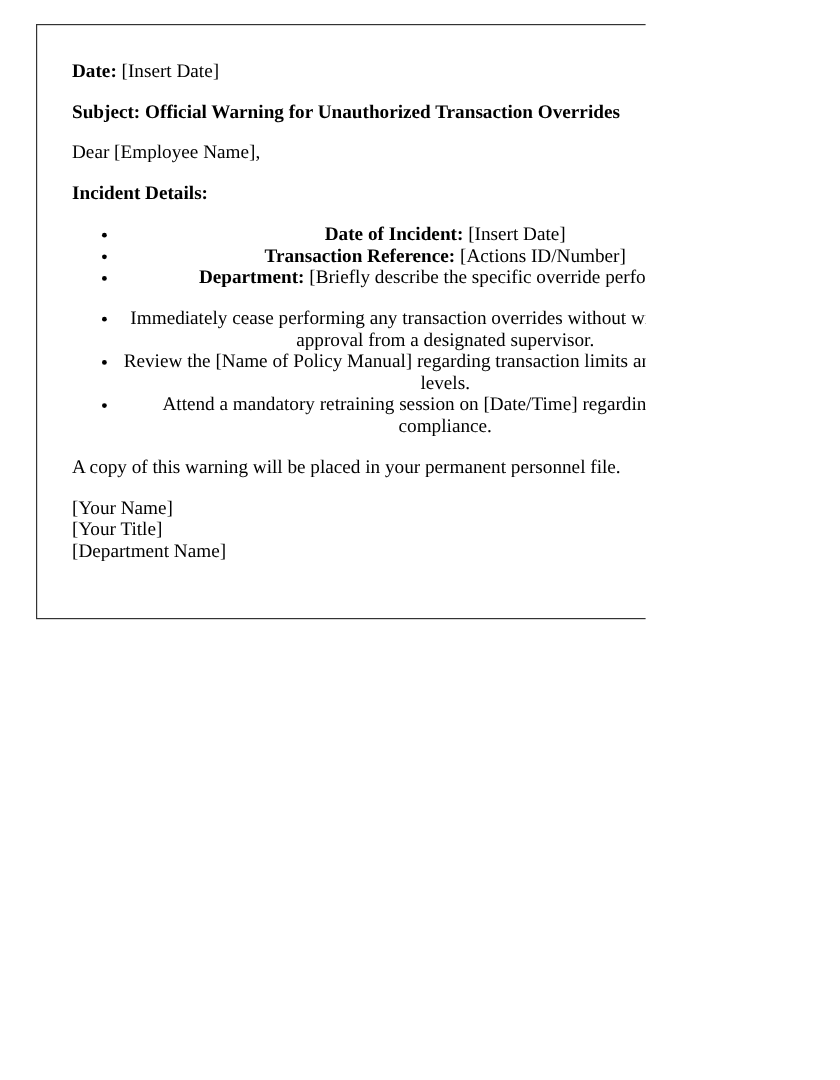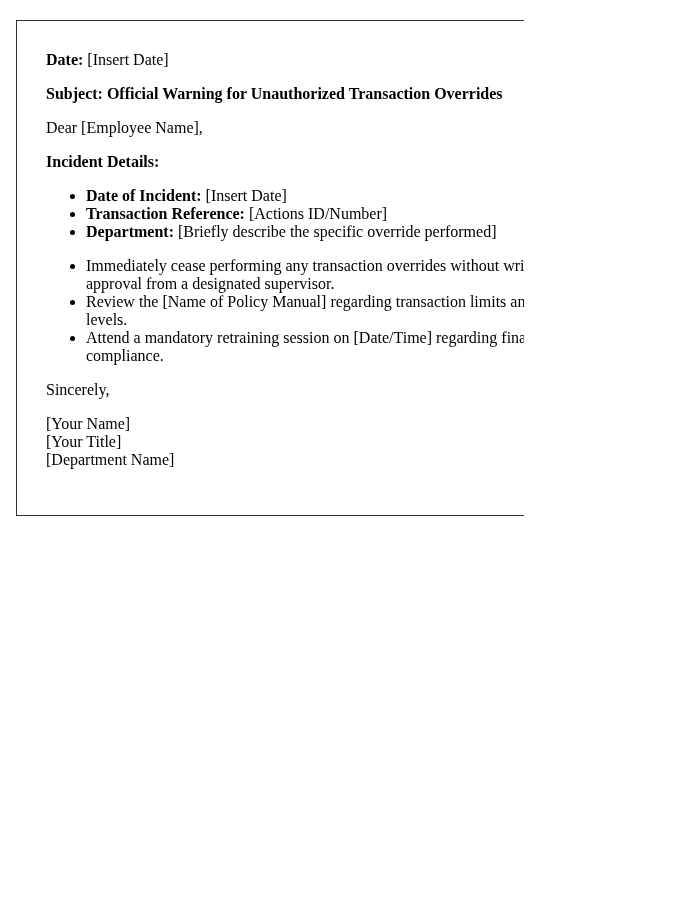--- a/index.html
+++ b/index.html
@@ -12,21 +12,21 @@
       height: 900px;
       position: relative;
       overflow: hidden;
       font-family: "Liberation Serif", "DejaVu Serif", serif;
       font-size: 16px;
       line-height: 18px;
       color: #000000;
     }
     .letter-frame {
       position: absolute;
-      left: 16px;
+      left: 30px;
       top: 20px;
       width: 508px;
       height: 781px;
       overflow: hidden;
     }
     .letter {
       box-sizing: border-box;
       width: 642px;
       border: 1px solid #333333;
       padding: 30px 29px 30px 29px;
@@ -37,20 +37,21 @@
     }
     .letter > :first-child {
       margin-top: 0;
     }
     .letter ul {
       margin: 16px 0;
       padding-left: 40px;
     }
     .letter li {
       margin: 0;
+      text-align: center;
     }
     .label, .heading {
       font-weight: bold;
     }
   </style>
 </head>
 <body>
 
 <div class="letter-frame">
   <div class="letter">
@@ -73,22 +74,22 @@
 
 
 
     <ul>
       <li>Immediately cease performing any transaction overrides without written or digital approval from a designated supervisor.</li>
       <li>Review the [Name of Policy Manual] regarding transaction limits and authorization levels.</li>
       <li>Attend a mandatory retraining session on [Date/Time] regarding financial compliance.</li>
     </ul>
 
 
+    <p>A copy of this warning will be placed in your permanent personnel file.</p>
 
-    <p>Sincerely,</p>
 
     <p>
       <span>[Your Name]</span><br>
       <span>[Your Title]</span><br>
       <span>[Department Name]</span>
     </p>
 
   </div>
 </div>
 

